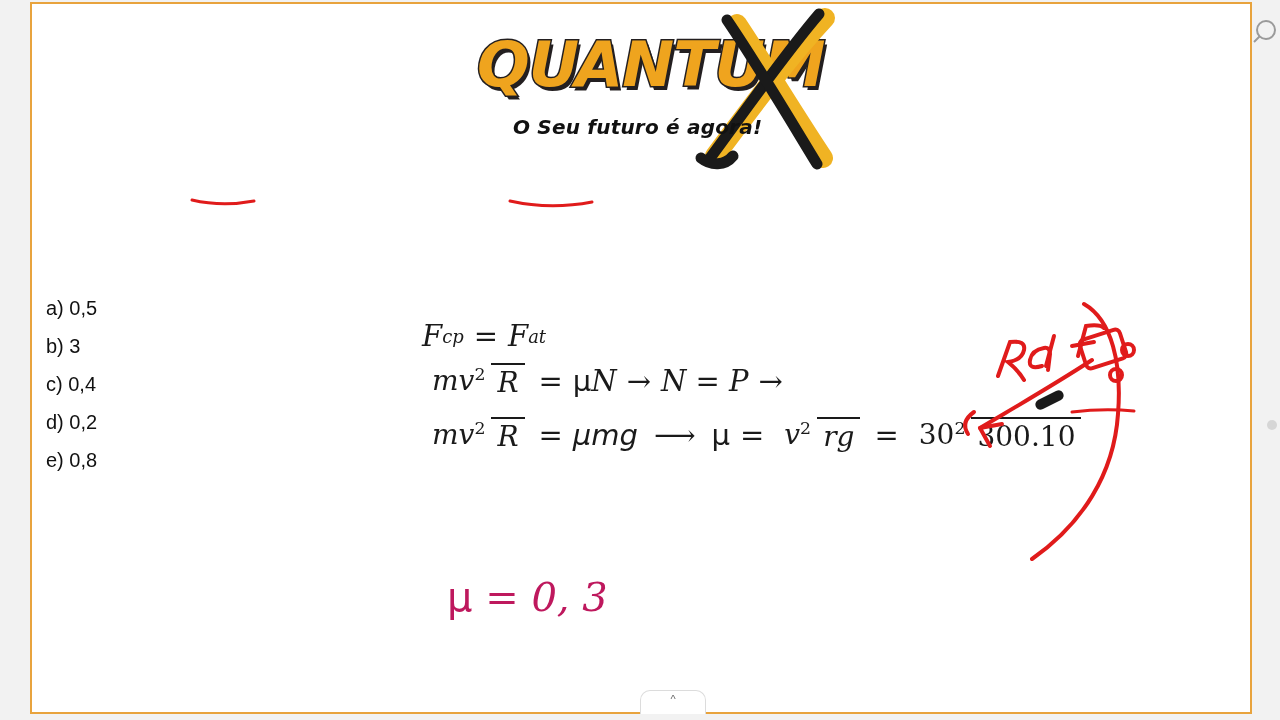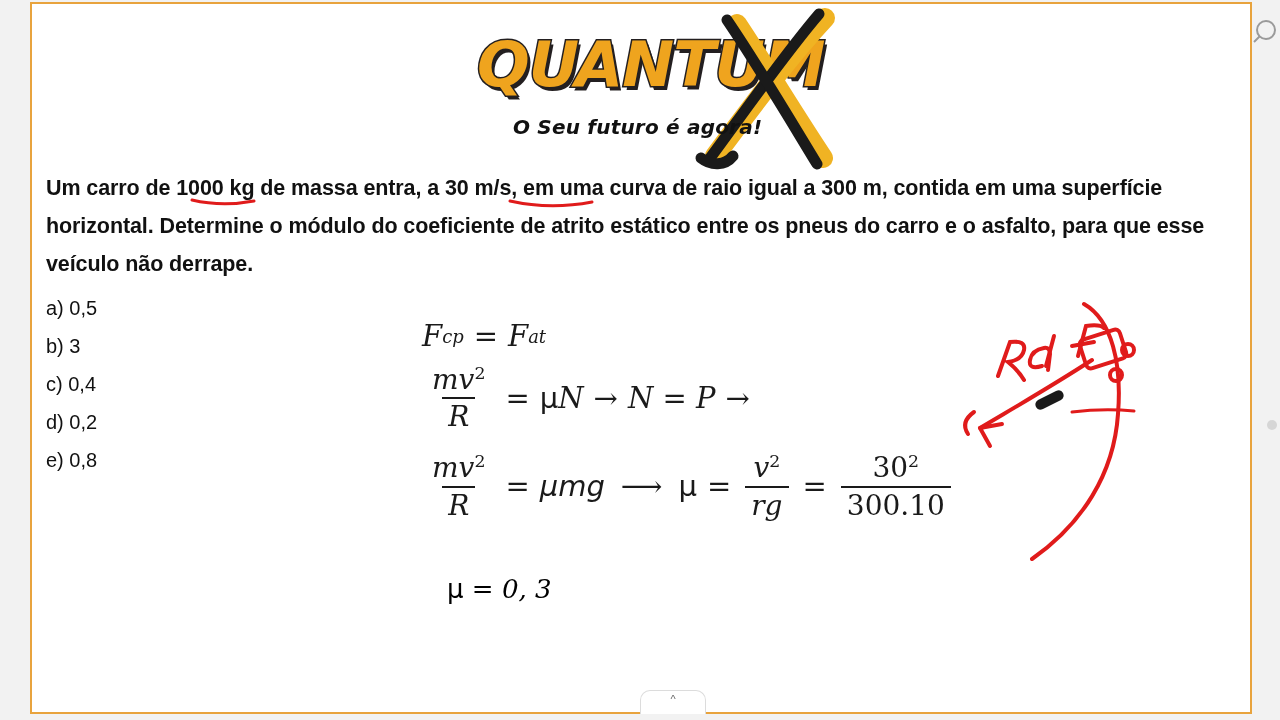--- a/index.html
+++ b/index.html
@@ -111,21 +111,21 @@
     display: flex;
     align-items: center;
     font-size: 29px;
     font-style: italic;
     white-space: nowrap;
   }
   .mrow.r1 { margin-bottom: 10px; }
   .mrow.r2 { margin-bottom: 18px; }
   .frac {
     display: inline-flex;
-    flex-direction: column;
+    flex-direction: row;
     align-items: center;
     vertical-align: middle;
     margin: 0 4px;
   }
   .frac .num {
     padding: 0 6px 1px 6px;
     font-size: 28px;
   }
   .frac .den {
     border-top: 2px solid #1a1a1a;
@@ -135,22 +135,22 @@
   .upr { font-style: normal; }
   sup.sm { font-size: 0.62em; vertical-align: super; font-style: normal; }
   .op { margin: 0 10px; font-style: normal; }
   .mu { font-style: normal; font-family: "DejaVu Sans", sans-serif; }
 
   #answer {
     position: absolute;
     left: 415px;
     top: 570px;
     font-family: "DejaVu Serif", serif;
-    font-size: 26px;
-    color: #000000;
+    font-size: 40px;
+    color: #be185d;
     font-style: italic;
   }
   #answer .mu { font-style: normal; font-family: "DejaVu Sans", sans-serif; }
 
   
   #annotations {
     position: absolute;
     left: 0;
     top: 0;
     width: 1222px;
@@ -214,21 +214,20 @@
       <svg class="logo-x" viewBox="0 0 190 170">
         <path d="M40 150 C70 110 110 55 150 12" stroke="#f0b323" stroke-width="20" fill="none" stroke-linecap="round"></path>
         <path d="M62 18 C90 60 120 110 148 152" stroke="#f0b323" stroke-width="20" fill="none" stroke-linecap="round"></path>
         <path d="M33 155 C65 112 108 50 144 8" stroke="#1a1a1a" stroke-width="11" fill="none" stroke-linecap="round"></path>
         <path d="M52 14 C82 58 114 112 142 158" stroke="#1a1a1a" stroke-width="11" fill="none" stroke-linecap="round"></path>
         <path d="M26 152 C36 160 50 160 58 150" stroke="#1a1a1a" stroke-width="11" fill="none" stroke-linecap="round"></path>
       </svg>
       <div class="logo-tag">O Seu futuro é agora!</div>
     </div>
 
-    <div id="statement">Um carro de 1000 kg de massa entra, a 30 m/s, em uma curva de raio igual a 300 m, contida em uma superfície horizontal. Determine o módulo do coeficiente de atrito estático entre os pneus do carro e o asfalto, para que esse veículo não derrape.</div>
 
     <div id="options">
       <div>
         <span>a)</span>
         <span>0,5</span>
       </div>
       <div>
         <span>b)</span>
         <span>3</span>
       </div>

